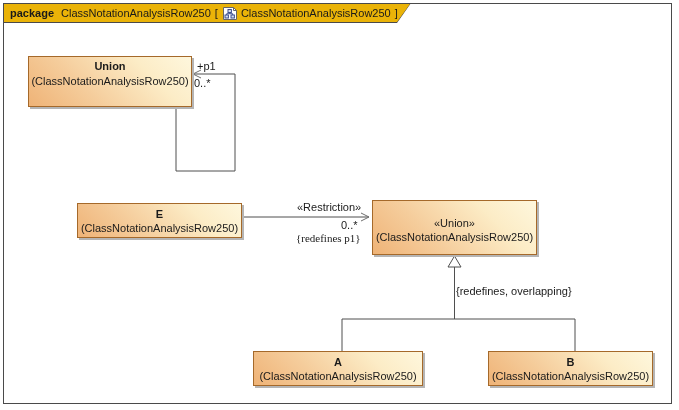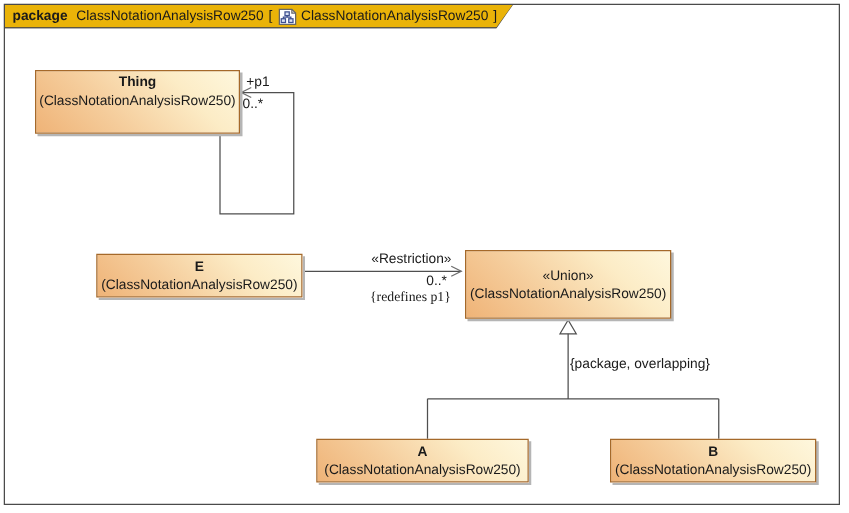--- a/index.html
+++ b/index.html
@@ -22,21 +22,21 @@
   .node{position:absolute;border:1px solid #a5692a;
         background:linear-gradient(45deg,#efb377 0%,#f5cd9c 35%,#fcecc6 72%,#fef7dd 100%);
         box-shadow:2px 2px 0 #b5b5b5;box-sizing:border-box;
         display:flex;flex-direction:column;align-items:center;text-align:center;}
   .node .line{width:100%;line-height:14px;}
   .node .name{font-weight:bold;}
 
   .node-thing{left:28px;top:56px;width:164px;height:51px;padding-top:2px;}
   .node-thing .line{line-height:15px;}
   .node-e{left:77px;top:203px;width:165px;height:35px;padding-top:3px;}
-  .node-union{left:372px;top:200px;width:165px;height:55px;justify-content:center;padding:4px 0 4px 0;}
+  .node-union{left:372px;top:200px;width:165px;height:55px;justify-content:flex-start;padding:15px 0 4px 0;}
   .node-a{left:253px;top:351px;width:170px;height:35px;padding-top:3px;}
   .node-b{left:488px;top:351px;width:165px;height:35px;padding-top:3px;}
 
   
   .edge-label{position:absolute;line-height:11px;white-space:pre;}
   .lbl-p1{left:197px;top:61px;}
   .lbl-p1-mult{left:194px;top:78px;}
   .lbl-restriction{left:297px;top:202px;}
   .lbl-restriction-mult{left:341px;top:220px;}
   .lbl-redefines{left:296px;top:233px;font-family:Liberation Serif, serif;}
@@ -82,21 +82,21 @@
       <path d="M361 213 L369 217 L361 221" stroke="#6e6e6e"></path>
     </g>
 
     <g class="edge" fill="none" stroke="#4f4f4f">
       <polygon points="454.5,256 448,267 461,267" fill="#ffffff"></polygon>
       <path d="M454.5 267 V319 M342 319 H575 M342 319 V351 M575 319 V351"></path>
     </g>
   </svg>
 
   <div class="node node-thing">
-    <div class="line name">Thing</div>
+    <div class="line name">Union</div>
     <div class="line">(ClassNotationAnalysisRow250)</div>
   </div>
 
   <div class="node node-e">
     <div class="line name">E</div>
     <div class="line">(ClassNotationAnalysisRow250)</div>
   </div>
 
   <div class="node node-union">
     <div class="line">«Union»</div>
@@ -111,15 +111,15 @@
   <div class="node node-b">
     <div class="line name">B</div>
     <div class="line">(ClassNotationAnalysisRow250)</div>
   </div>
 
   <div class="edge-label lbl-p1">+p1</div>
   <div class="edge-label lbl-p1-mult">0..*</div>
   <div class="edge-label lbl-restriction">«Restriction»</div>
   <div class="edge-label lbl-restriction-mult">0..*</div>
   <div class="edge-label lbl-redefines">{redefines p1}</div>
-  <div class="edge-label lbl-complete">{package, overlapping}</div>
+  <div class="edge-label lbl-complete">{redefines, overlapping}</div>
 
 </div>
 
 </body></html>

